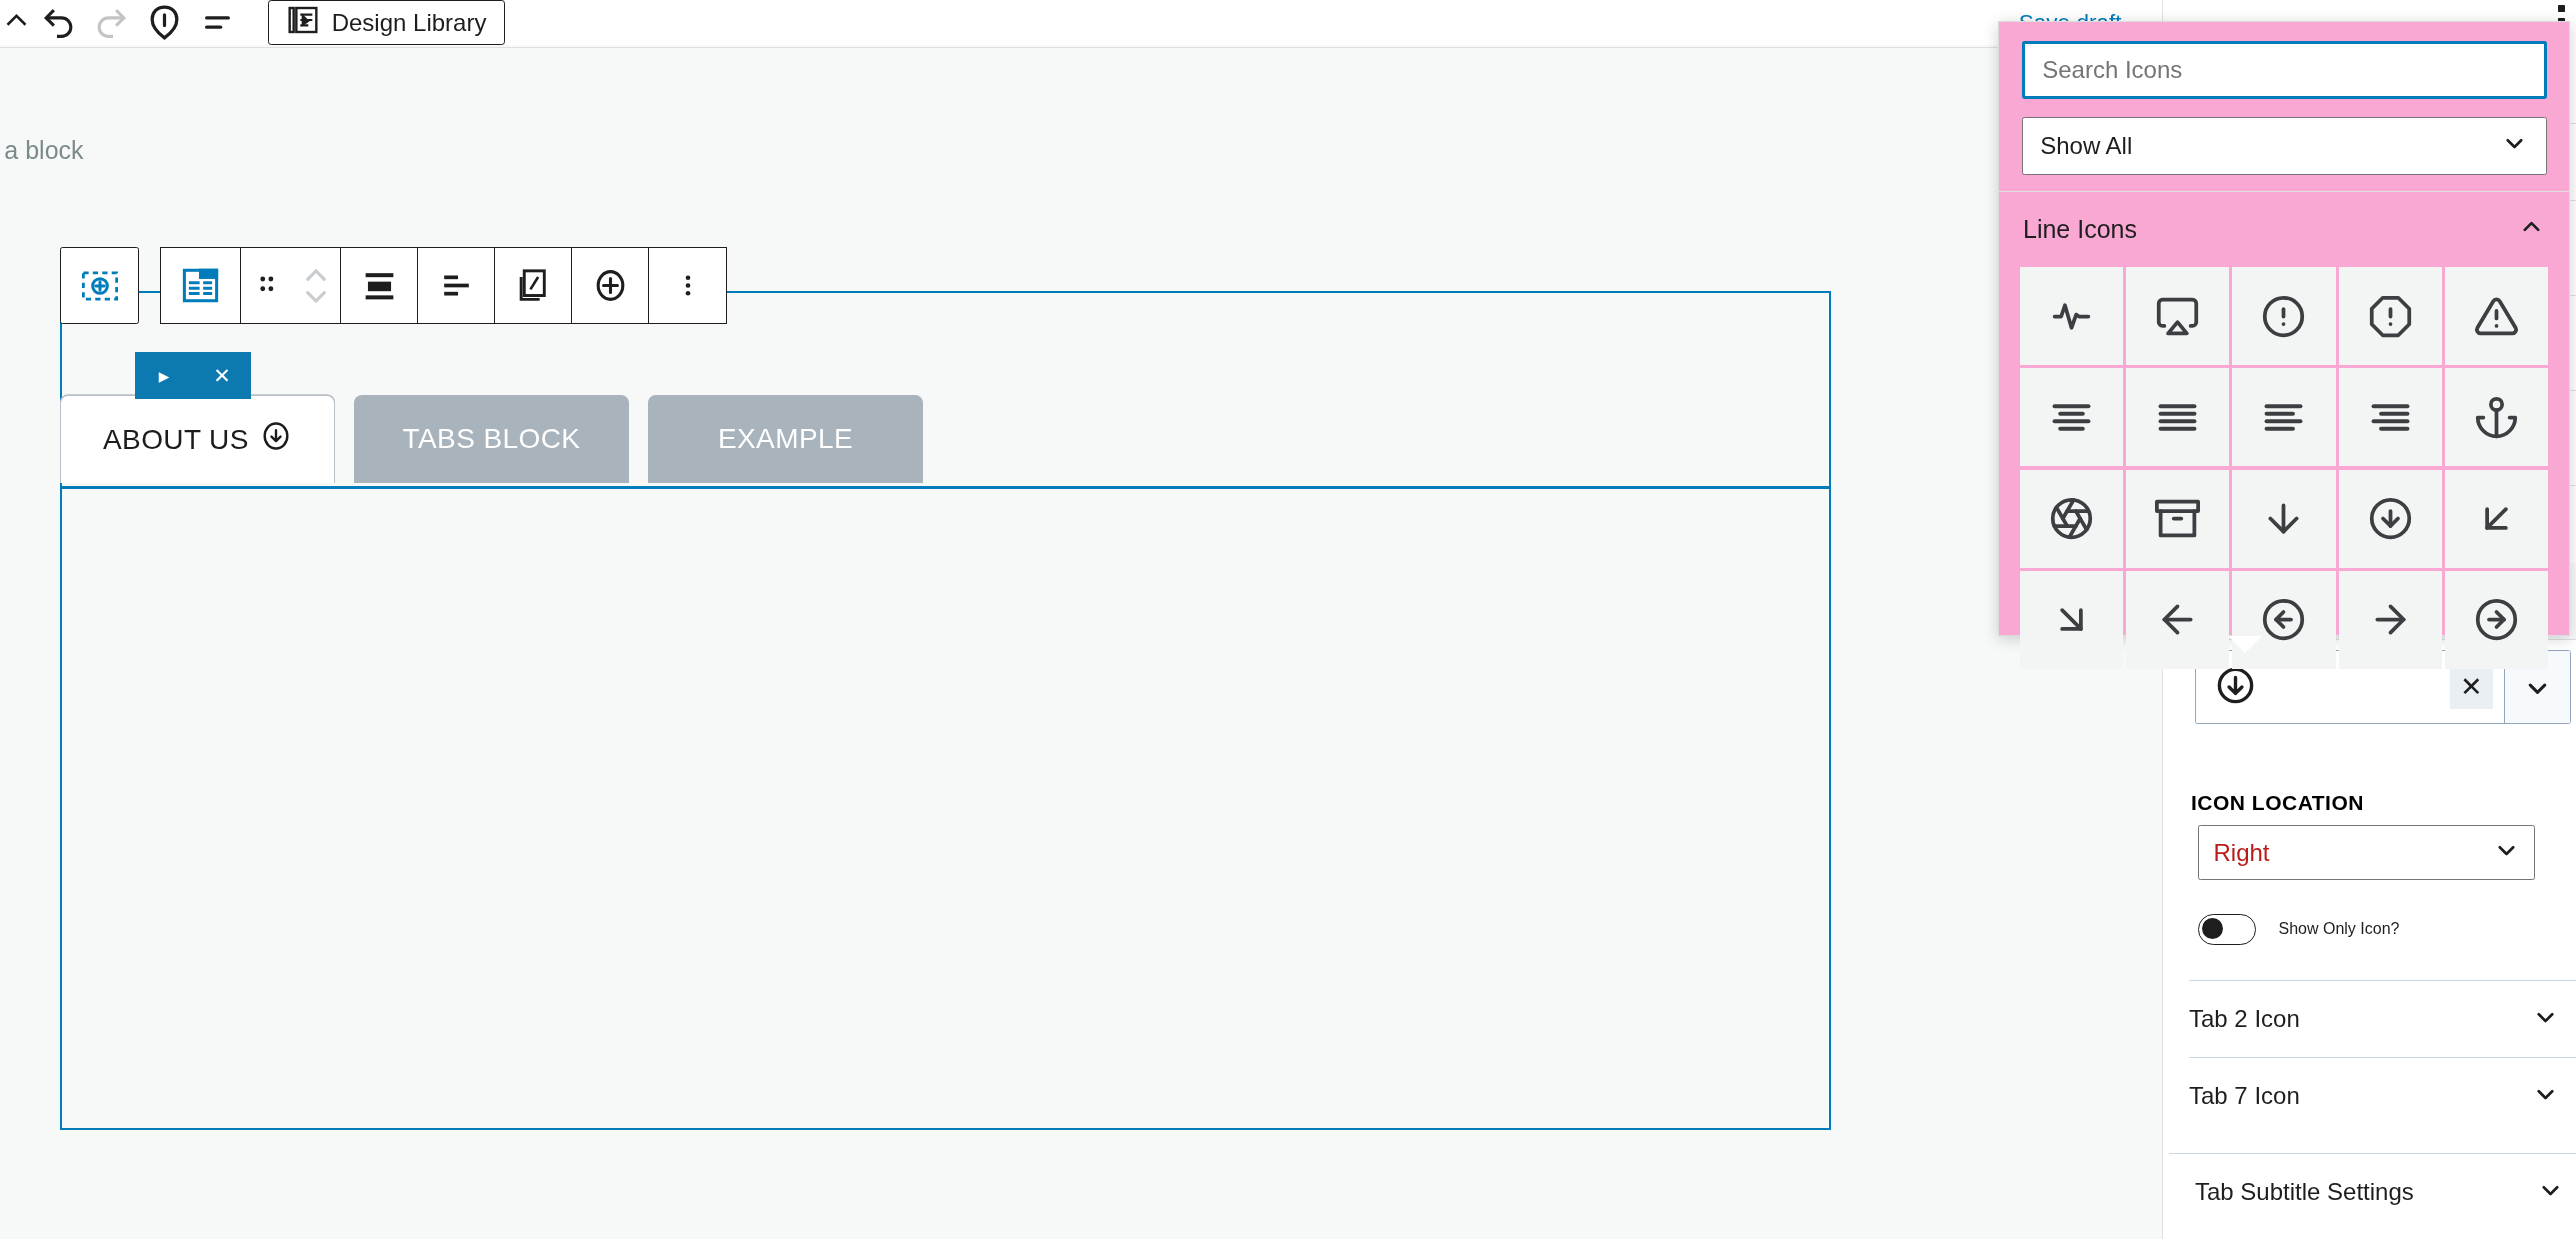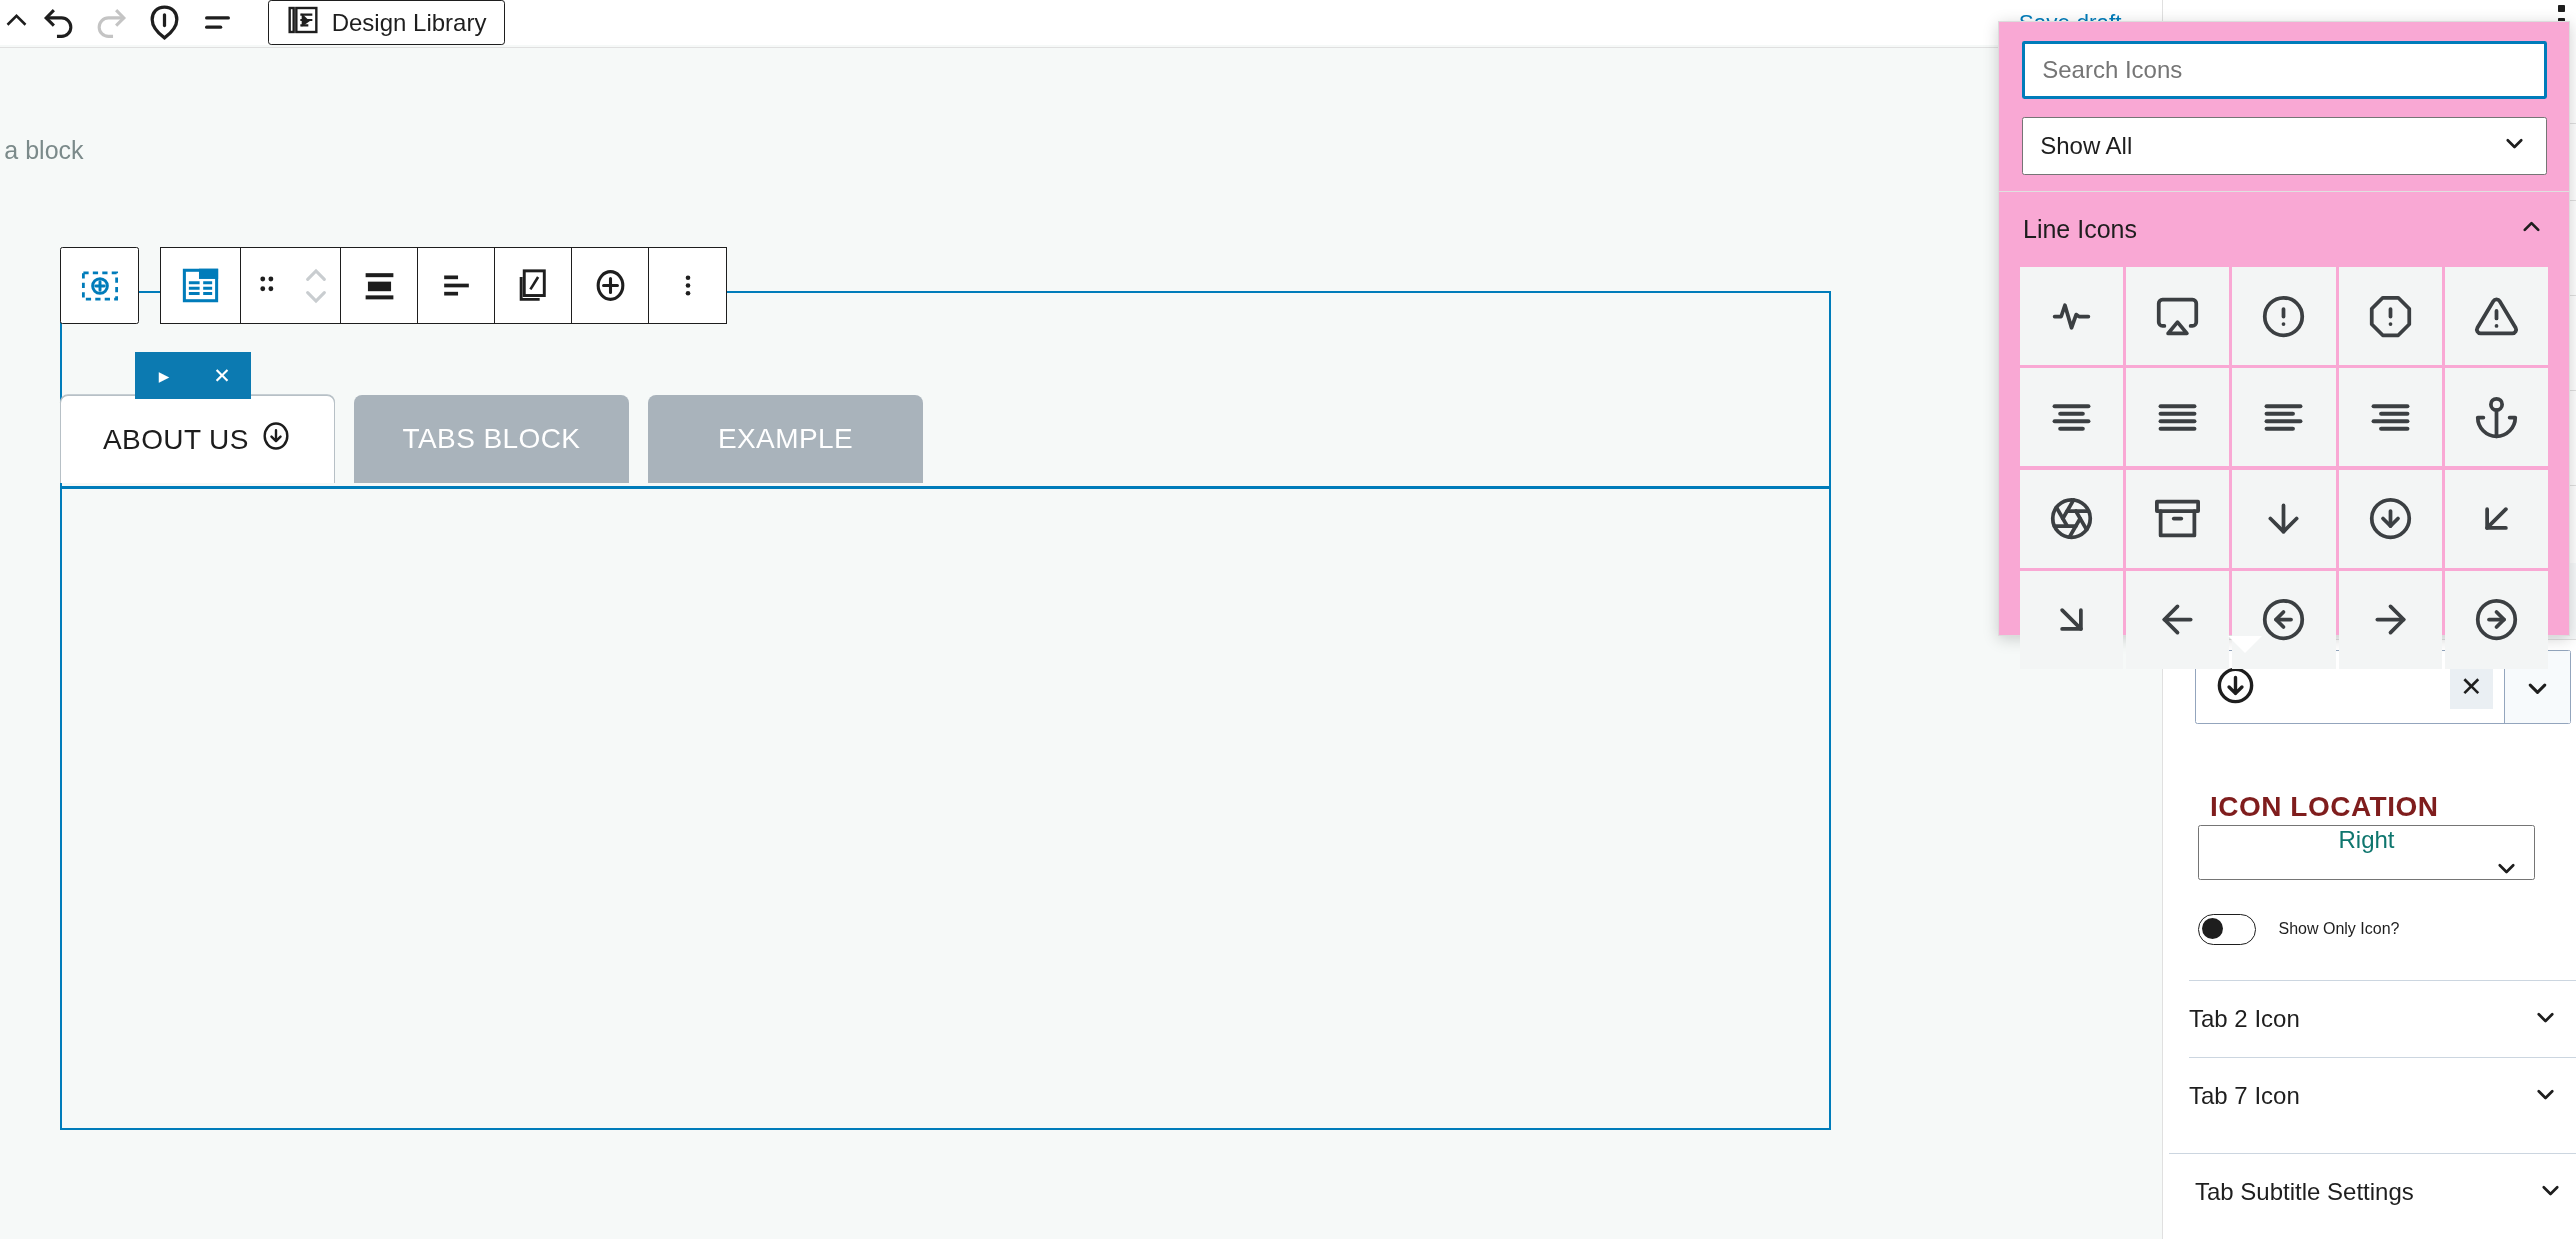--- a/index.html
+++ b/index.html
@@ -231,28 +231,28 @@
     width: 66px; border-left: 1.6px solid #93a5bd; background: #f7fafc;
     display: flex; align-items: center; justify-content: center;
   }
   .popover-tail {
     position: absolute; left: 2228px; top: 636px; width: 0; height: 0;
     border-left: 17.7px solid transparent; border-right: 17.7px solid transparent;
     border-top: 17.7px solid #ffffff; z-index: 60;
   }
 
   .sb-label {
-    position: absolute; left: 47px; font-size: 28px; font-weight: bold;
-    letter-spacing: 0.5px; color: #7f1d1d;
+    position: absolute; left: 28px; font-size: 21px; font-weight: bold;
+    letter-spacing: 0.5px; color: #000000;
   }
   .sb-select {
     position: absolute; left: 35px; width: 337px; height: 55px;
     border: 1.6px solid #757575; border-radius: 2.4px; background: #fff;
     display: flex; align-items: center; padding: 0 14.5px;
-    font-size: 24px; color: #0f766e; flex-direction: column;
+    font-size: 24px; color: #b91c1c;
   }
   .sb-select .caret { margin-left: auto; }
 
   .toggle-row {
     position: absolute; left: 35px; display: flex; align-items: center; gap: 22.5px;
   }
   .toggle {
     width: 58px; height: 30.5px; border: 1.6px solid #1e1e1e; border-radius: 15.3px;
     background: #fff; position: relative;
   }

